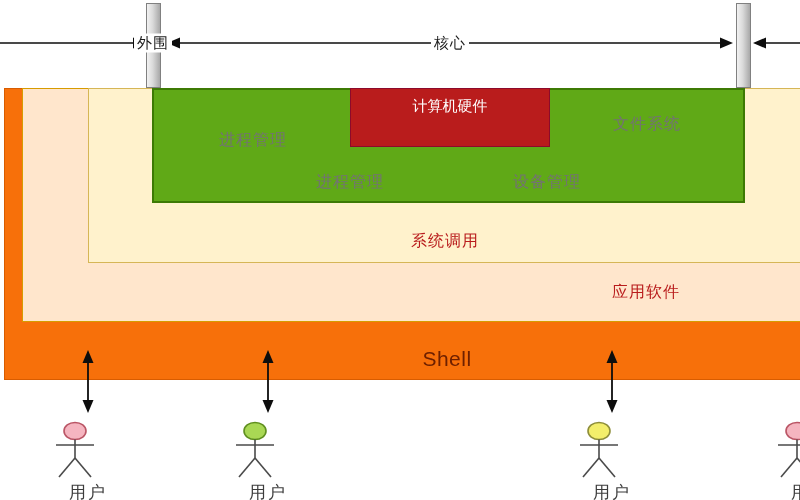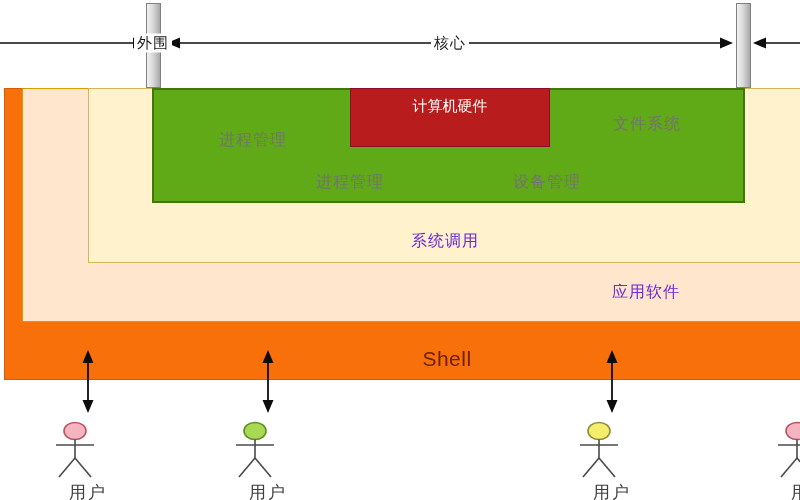--- a/index.html
+++ b/index.html
@@ -10,21 +10,21 @@
   svg{display:block;}
   
   .layer{position:absolute;box-sizing:border-box;}
   .layer-shell   {left:4px;  top:88px;width:808px;height:292px;background:#F7700A;border:1px solid #D85C00;}
   .layer-software{left:22px; top:88px;width:792px;height:234px;background:#FFE6CC;border:1px solid #D79B00;}
   .layer-syscall {left:88px; top:88px;width:726px;height:175px;background:#FFF2CC;border:1px solid #D6B656;}
   .layer-kernel  {left:152px;top:88px;width:593px;height:115px;background:#60A917;border:2px solid #3D7A04;}
   .layer-hardware{left:350px;top:88px;width:200px;height:59px;background:#b91c1c;border:1px solid #8D0A2B;
                   color:#ffffff;font-weight:normal;font-size:15px;line-height:20px;text-align:center;padding-top:7px;}
   
-  .lbl{position:absolute;transform:translate(-50%,-50%);font-size:16px;color:#6d28d9;
+  .lbl{position:absolute;transform:translate(-50%,-50%);font-size:16px;color:#b91c1c;
        white-space:nowrap;letter-spacing:1px;}
   .lbl-green{color:#737373;}
   .lbl-shell{color:#6E2000;font-size:21px;letter-spacing:0.5px;}
   
   .top-svg{position:absolute;left:0;top:0;pointer-events:none;}
   .bar{position:absolute;top:3px;width:15px;height:85px;box-sizing:border-box;
        background:linear-gradient(to right,#f2f2f2 0%,#d9d9d9 45%,#a8a8a8 100%);
        border:1px solid #808080;}
   .bar-left{left:146px;}
   .bar-right{left:736px;}

